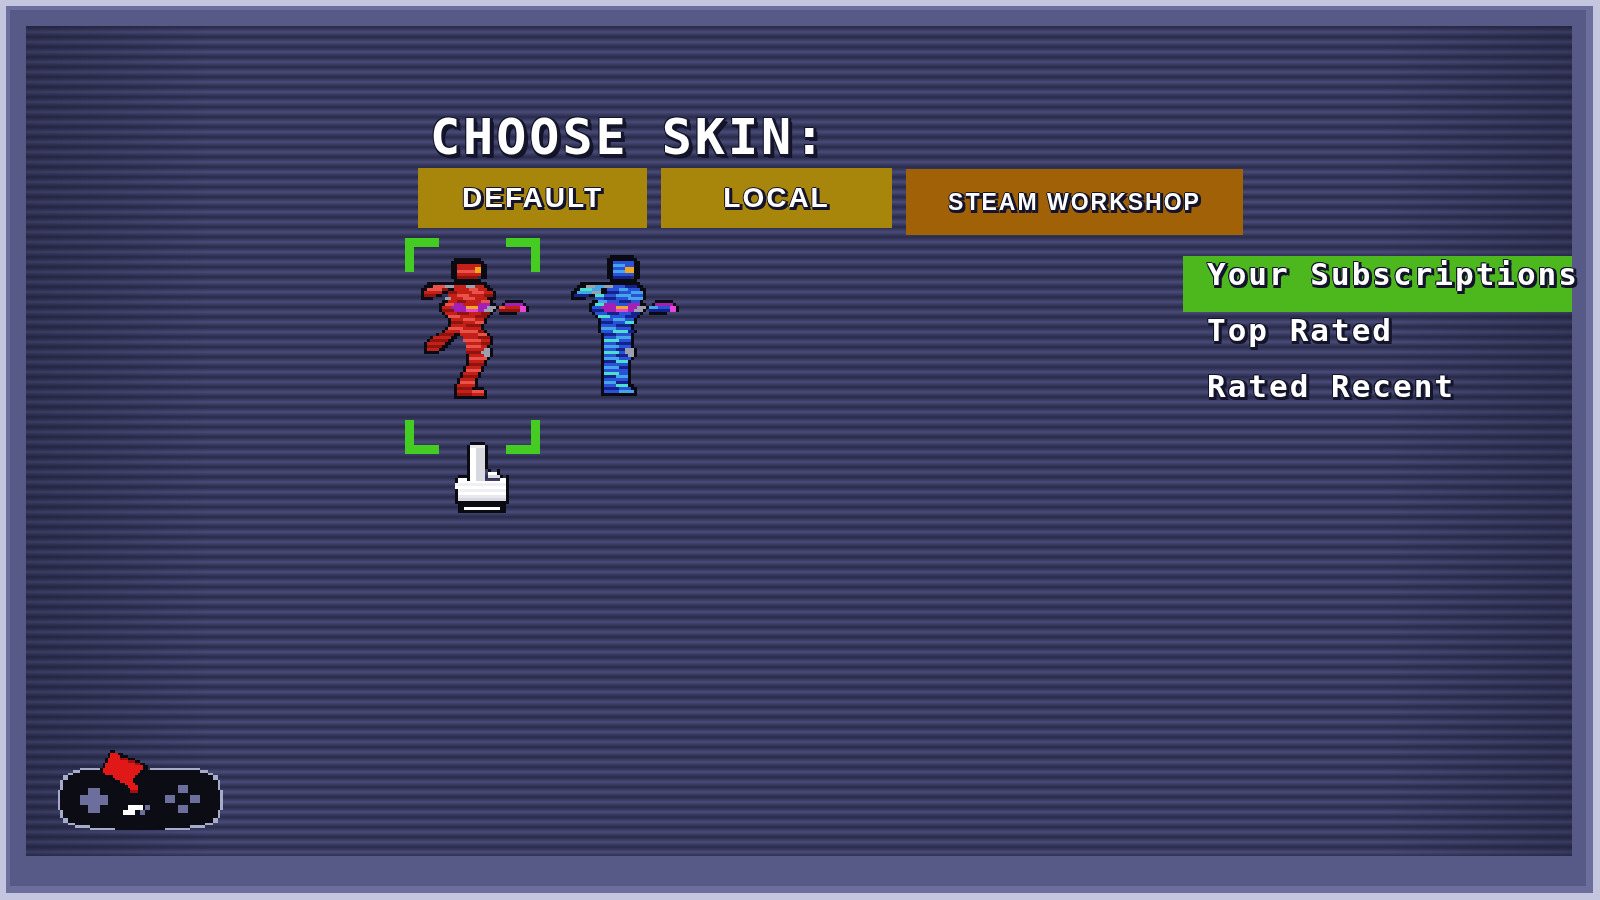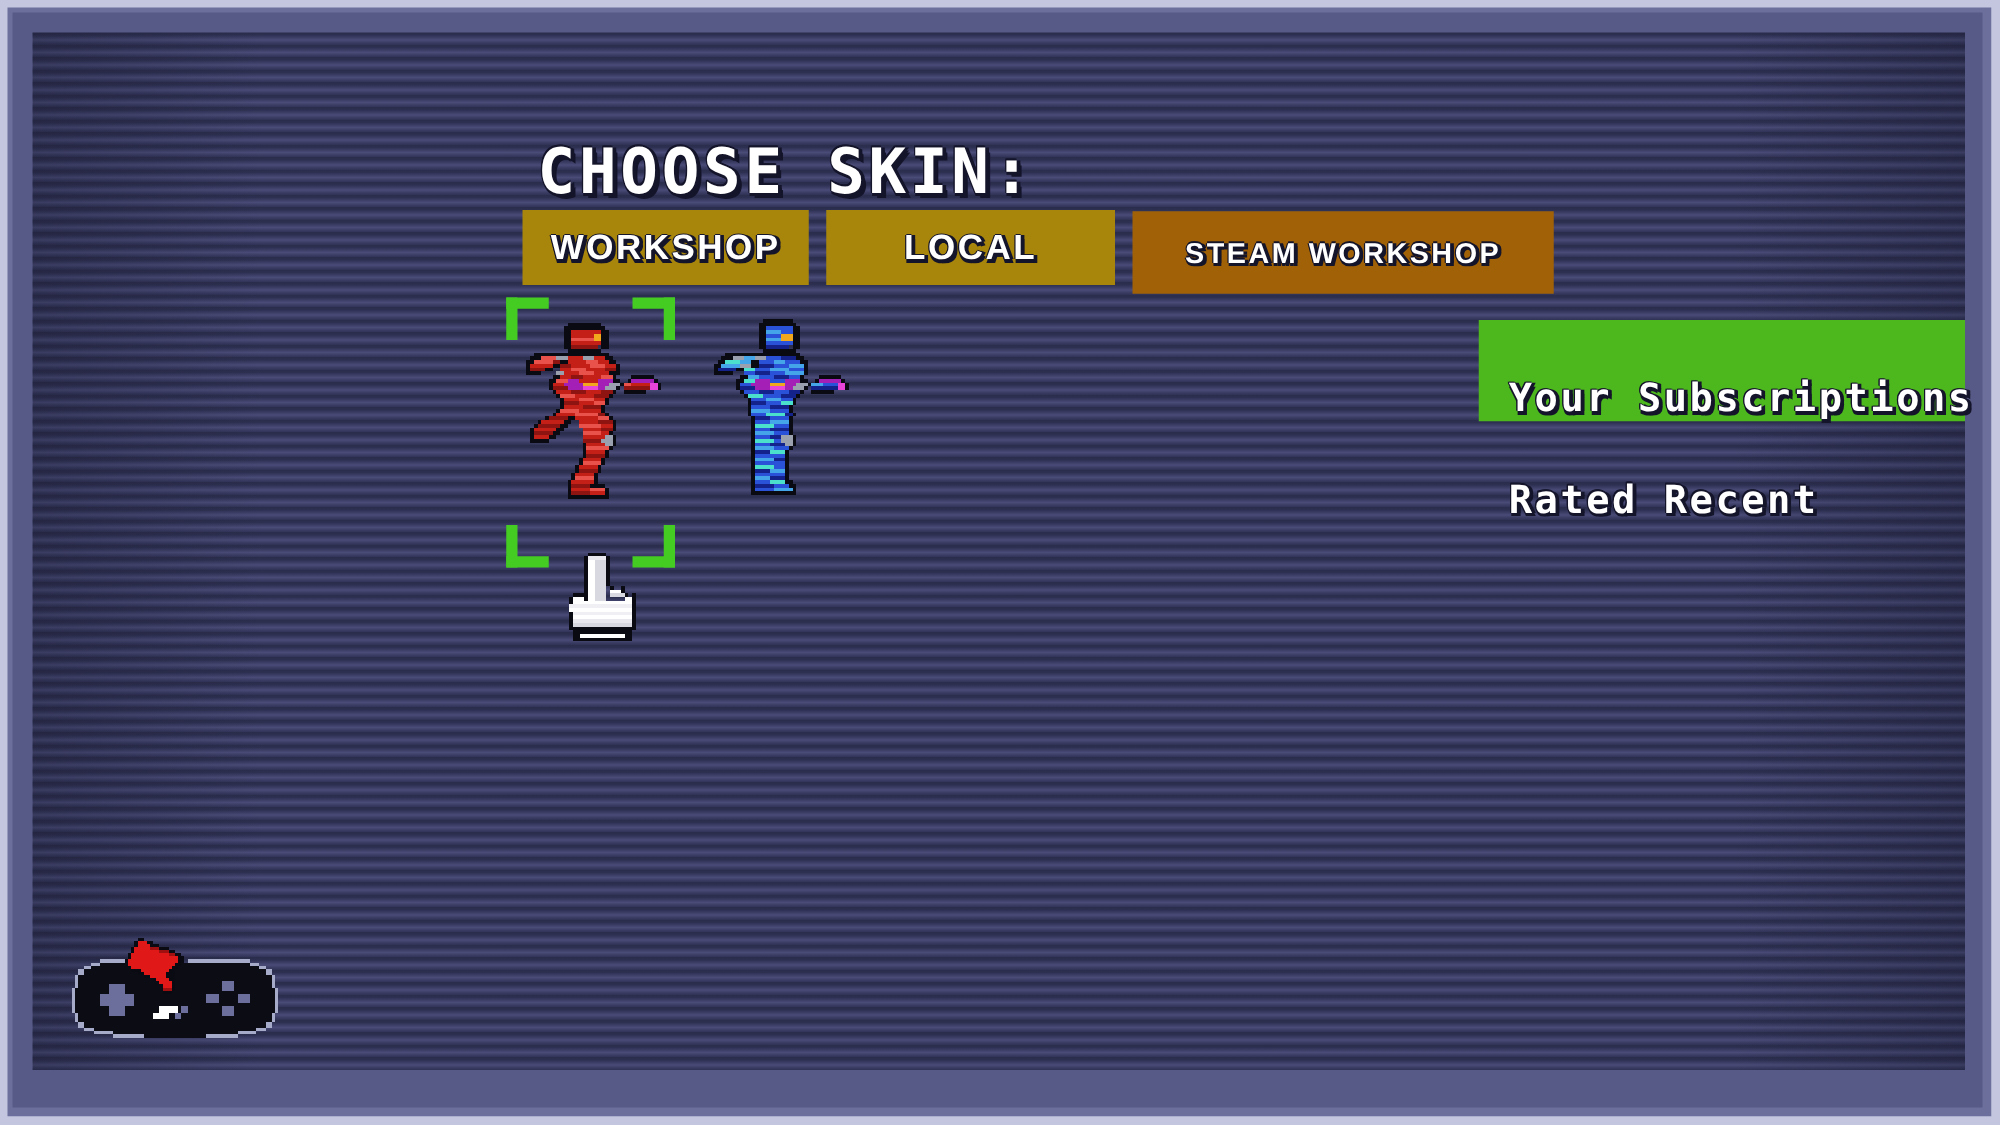--- a/index.html
+++ b/index.html
@@ -158,23 +158,23 @@
   }
 
   
   #menu {
     position:absolute;
     left:1183px; top:256px;
     width:389px;
   }
   .menu-item {
     position:relative;
-    height:81px;
+    height:56px;
     display:flex;
-    align-items:flex-end;
+    align-items:flex-start;
     padding-left:24px;
     cursor:pointer;
   }
   .menu-item.selected { background:#4cb81e; }
   .menu-label {
     font-size:31px;
     letter-spacing:2px;
     font-weight:bold;
     color:#ffffff;
     white-space:nowrap;
@@ -205,21 +205,21 @@
   <div class="frame-mid"></div>
   <div class="frame-inner-bevel-lt"></div>
 
   <div class="panel">
     <div class="panel-vignette"></div>
   </div>
 
   <div id="title" class="pixtext">CHOOSE SKIN:</div>
 
   <div id="tabs">
-    <button class="tab t-default">WORKSHOP</button>
+    <button class="tab t-default">DEFAULT</button>
     <button class="tab t-local">LOCAL</button>
     <button class="tab t-active">STEAM WORKSHOP</button>
   </div>
 
   <div id="preview">
     <div class="bracket tl">
       <i class="h"></i>
         <i class="v"></i>
     </div>
     <div class="bracket tr">
@@ -764,20 +764,23 @@
       <rect x="5" y="22" width="2" height="1" fill="#0a0a12"></rect>
       <rect x="7" y="22" width="12" height="1" fill="#ffffff"></rect>
       <rect x="19" y="22" width="2" height="1" fill="#0a0a12"></rect>
       <rect x="5" y="23" width="16" height="1" fill="#0a0a12"></rect>
     </g>
   </svg>
 
   <div id="menu">
     <div class="menu-item selected">
       <span class="menu-label">Your Subscriptions</span>
+    </div>
+    <div class="menu-item">
+      <span class="menu-label">Top Rated</span>
     </div>
     <div class="menu-item">
       <span class="menu-label">Rated Recent</span>
     </div>
   </div>
 
   <svg id="back-button" viewBox="0 0 70 42" shape-rendering="crispEdges">
 
     <g>
       <rect x="10" y="11" width="26" height="1" fill="#a7abca"></rect>

